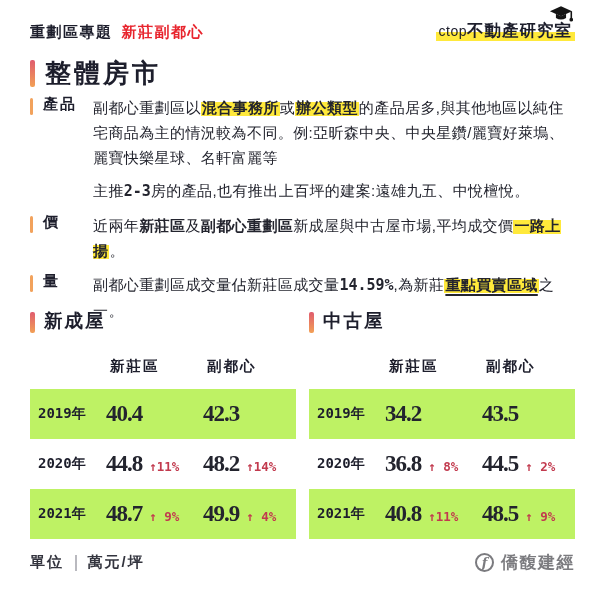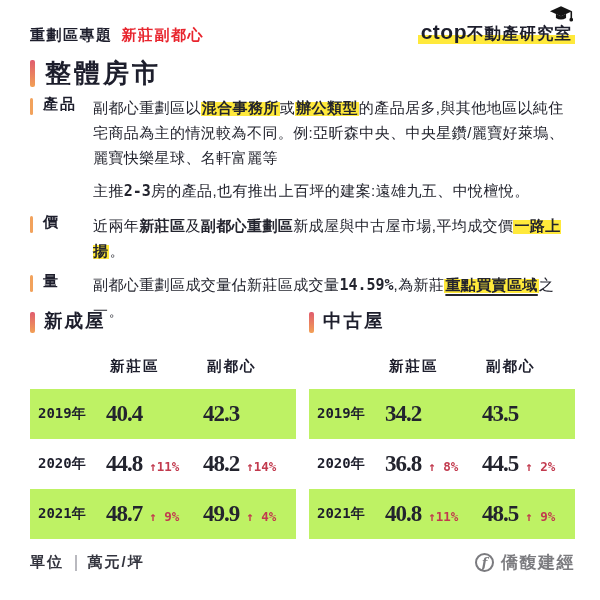--- a/index.html
+++ b/index.html
@@ -10,21 +10,21 @@
   }
   .page { position:relative; width:600px; height:597px; background:#fff;border-radius:8px; }
 
   
   .topbar { position:absolute; top:20px; left:30px; right:25px;
     display:flex; justify-content:space-between; align-items:flex-end; }
   .topic { font-size:15px; font-weight:700; letter-spacing:1.5px; }
   .topic .tname { color:#e8242d; margin-left:9px; }
   .brand { position:relative; font-weight:700; white-space:nowrap; }
   .brand .bg-hl { background:linear-gradient(transparent 52%, #ffe93b 52%); padding:0 3px 2px 3px; }
-  .brand .latin { font-size:21px; letter-spacing:0.5px; font-weight:700; }
+  .brand .latin { font-size:14px; letter-spacing:0.5px; font-weight:400; }
   .brand .cjk { font-size:16.5px; letter-spacing:1px; font-weight:700; }
   .cap { position:absolute; top:-15px; right:2px; }
 
   
   .page-title { position:absolute; top:56px; left:30px; display:flex; align-items:center; }
   .grad-bar { display:inline-block; width:5px; height:27px; border-radius:2px;
     background:linear-gradient(180deg,#e05c6e 0%,#f2a055 100%); margin-right:10px; }
   .page-title .t { font-size:26px; font-weight:800; letter-spacing:3px; color:#1d1e2c; }
 
   

